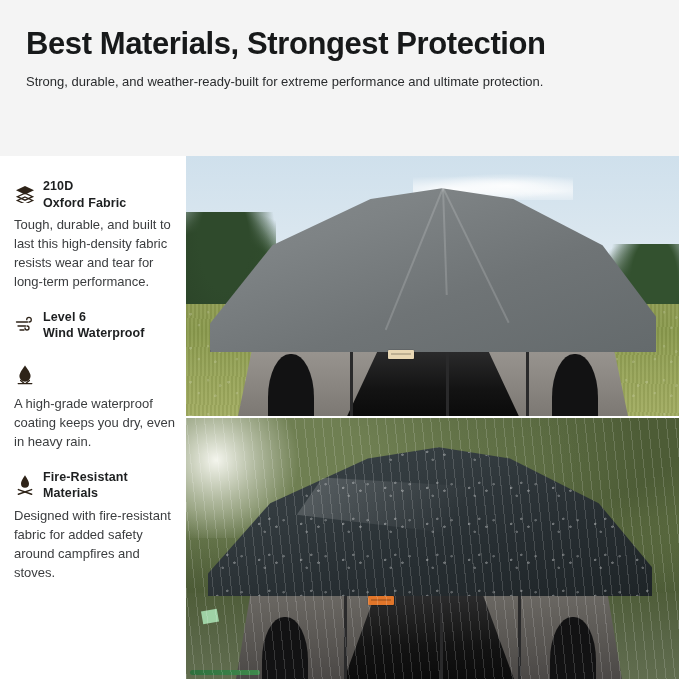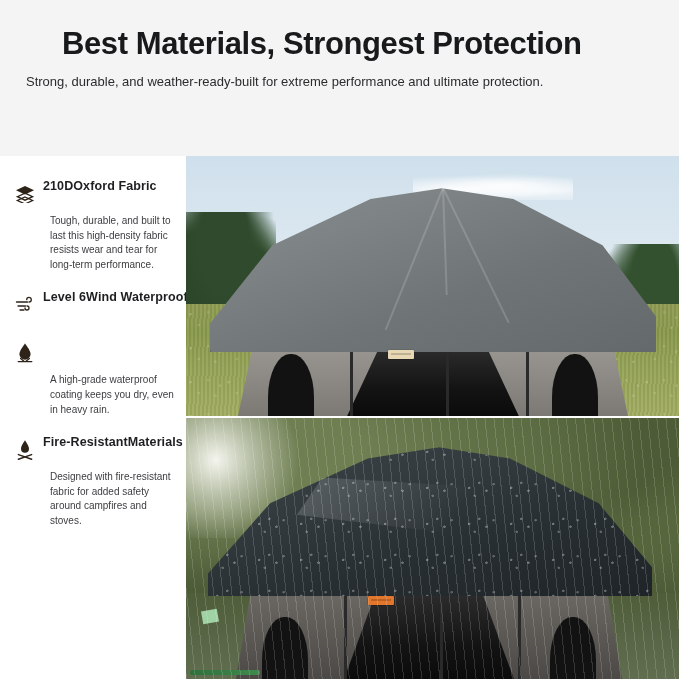--- a/index.html
+++ b/index.html
@@ -31,21 +31,20 @@
     box-sizing: border-box;
     padding: 26px 8px 0 26px;
   }
   .header-title {
     font-size: 31px;
     font-weight: bold;
     color: #17191a;
     letter-spacing: -0.4px;
     line-height: 1.15;
     white-space: nowrap;
-    margin-left: 36px;
   }
   .header-subtitle {
     margin-top: 11px;
     font-size: 13px;
     font-weight: normal;
     color: #2a2c2e;
     line-height: 1.45;
     max-width: 600px;
   }
 
@@ -80,37 +79,37 @@
     width: 22px;
     height: 30px;
     display: flex;
     align-items: center;
     justify-content: center;
     margin-top: 1px;
   }
   .feature-icon svg { display: block; }
   .feature-titles {
     display: flex;
+    flex-direction: column;
     line-height: 1.32;
   }
   .feature-title-1, .feature-title-2 {
     font-size: 12.5px;
     font-weight: bold;
     color: #1d1f20;
     letter-spacing: 0.1px;
     white-space: nowrap;
   }
   .feature-desc {
     margin-top: 5px;
-    font-size: 10px;
+    font-size: 13px;
     font-weight: normal;
     color: #3b3d3f;
     line-height: 1.46;
     max-width: 162px;
-    margin-left: 36px;
   }
 
   
   .photos {
     position: absolute;
     left: 186px; top: 0;
     width: 493px;
     height: 523px;
   }
   .photo {

